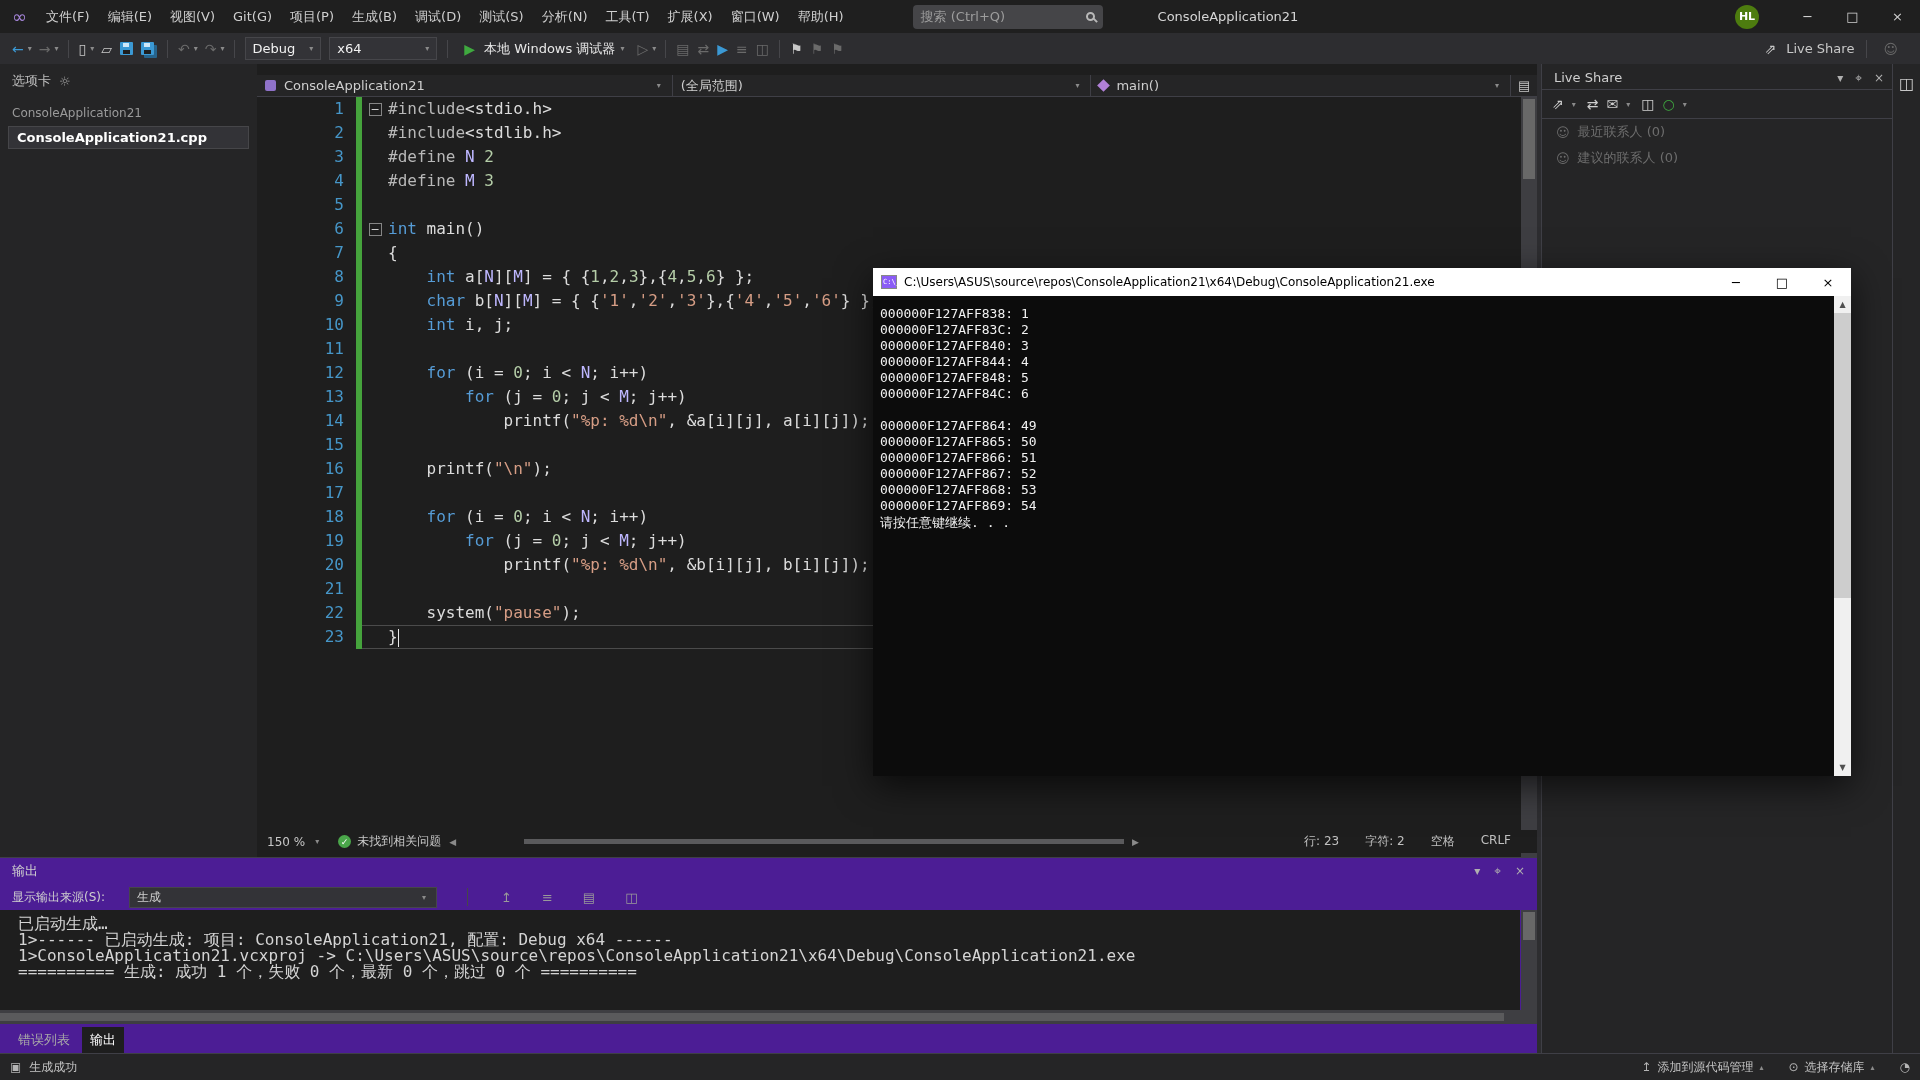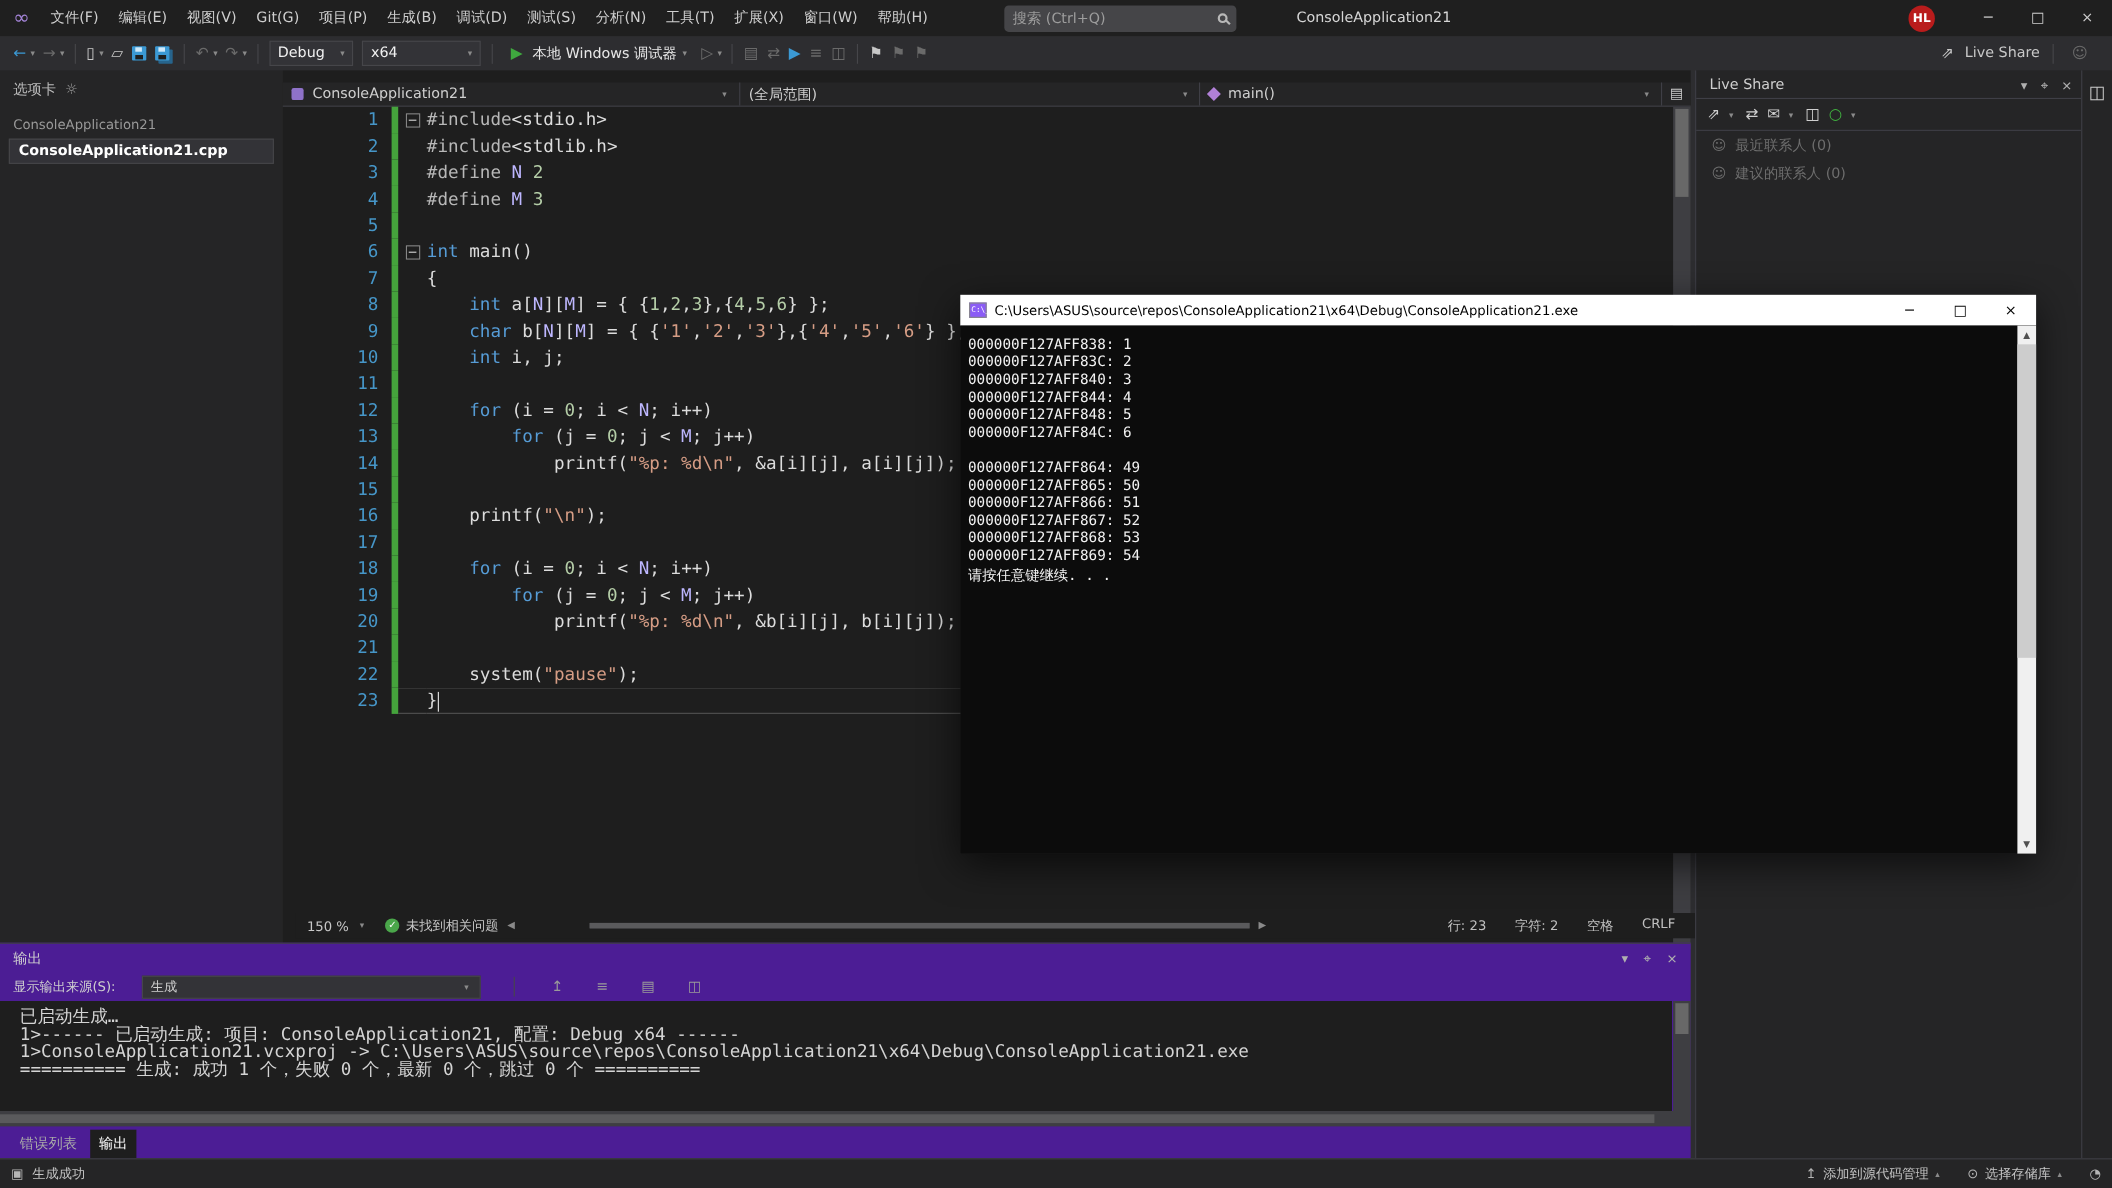--- a/index.html
+++ b/index.html
@@ -4,29 +4,29 @@
 <style>
   * { box-sizing: border-box; margin: 0; padding: 0; }
   html,body { width:1920px; height:1080px; overflow:hidden; background:#2d2d30;
               font-family:"DejaVu Sans","Liberation Sans",sans-serif; }
 
   
   #titlebar { position:absolute; left:0; top:0; width:1920px; height:33px;
               background:#1f1f1f; display:flex; align-items:center; color:#cfcfcf; }
   #vs-logo { color:#a383d6; font-size:18px; padding:0 10px 0 12px; }
   .menu-item { padding:0 9px; font-size:13px; color:#cfcfcf; line-height:33px; cursor:default; }
-  #search-box { margin-left:60px; width:211px; height:24px; background:#454548;
+  #search-box { margin-left:60px; width:190px; height:24px; background:#454548;
                 border-radius:4px; display:flex; align-items:center; padding:0 8px;
                 color:#9d9d9d; font-size:13px; gap:8px; justify-content:space-between; }
   .mag { width:9px; height:9px; border:2px solid #b8b8b8; border-radius:50%; position:relative; flex:none; }
   .mag::after { content:""; position:absolute; width:6px; height:2px; background:#b8b8b8;
                 transform:rotate(45deg); right:-5px; bottom:-2px; }
   #win-title { margin-left:55px; font-size:13px; color:#d6d6d6; }
   #tb-right { margin-left:auto; display:flex; align-items:center; }
-  .avatar { width:24px; height:24px; border-radius:50%; background:#b91c1c; color:#fff;
+  .avatar { width:24px; height:24px; border-radius:50%; background:#4d7c0f; color:#fff;
             font-size:11px; font-weight:bold; display:flex; align-items:center;
             justify-content:center; margin-right:26px; }
   .win-btn { width:45px; height:33px; display:flex; align-items:center; justify-content:center;
              color:#cfcfcf; font-size:13px; }
 
   
   #toolbar { position:absolute; left:0; top:33px; width:1920px; height:31px; background:#2d2d30;
              display:flex; align-items:center; color:#c8c8c8; font-size:13px; padding:0 8px; }
   .tb-ic { padding:2px 4px; font-size:14px; line-height:1; }
   .tb-ic.blue { color:#3b99d4; } .tb-ic.green { color:#3fa93f; } .tb-ic.dim { color:#6a6a6a; }
@@ -72,21 +72,21 @@
   .crow .ctext { white-space:pre; font-family:"DejaVu Sans Mono","Liberation Mono",monospace; }
   .crow.cur .ctext, .crow.cur .foldcol { box-shadow:inset 0 1px 0 #4b4b4b, inset 0 -1px 0 #4b4b4b; }
   .crow.cur .ctext { flex:1; }
   .caret-bar { display:inline-block; width:1px; height:18px; background:#e8e8e8; vertical-align:middle; }
   .tk-kw { color:#569cd6; } .tk-pl { color:#dcdcdc; } .tk-num { color:#b5cea8; }
   .tk-str { color:#d69d85; } .tk-pp { color:#b8b8b8; } .tk-mac { color:#beb7ff; }
 
   #ed-vscroll { position:absolute; right:0; top:33px; width:16px; height:766px; background:#3e3e42; }
   #ed-vthumb { position:absolute; left:2px; top:2px; width:12px; height:80px; background:#686868; }
 
-  #editorbottom { position:absolute; left:12px; top:766px; width:1280px; height:23px; background:#1e1e1e;
+  #editorbottom { position:absolute; left:0; top:766px; width:1280px; height:23px; background:#1e1e1e;
                   display:flex; align-items:center; color:#c8c8c8; font-size:12px; gap:8px; }
   #zoom-select { display:flex; gap:10px; align-items:center; padding:0 8px 0 10px; }
   .health-ic { width:13px; height:13px; border-radius:50%; background:#4aa64a; color:#fff;
                font-size:9px; display:flex; align-items:center; justify-content:center; flex:none; }
   #health { display:flex; align-items:center; gap:6px; }
   #ed-hscroll { margin-left:60px; width:600px; height:5px; background:#3e3e42; position:relative; }
   #ed-hthumb { position:absolute; left:0; top:0; height:5px; width:100%; background:#5a5a5c; }
   .scr-arrow { color:#8a8a8a; font-size:9px; }
   #cursor-info { margin-left:auto; display:flex; gap:26px; padding-right:26px; color:#c0c0c0; }
 

